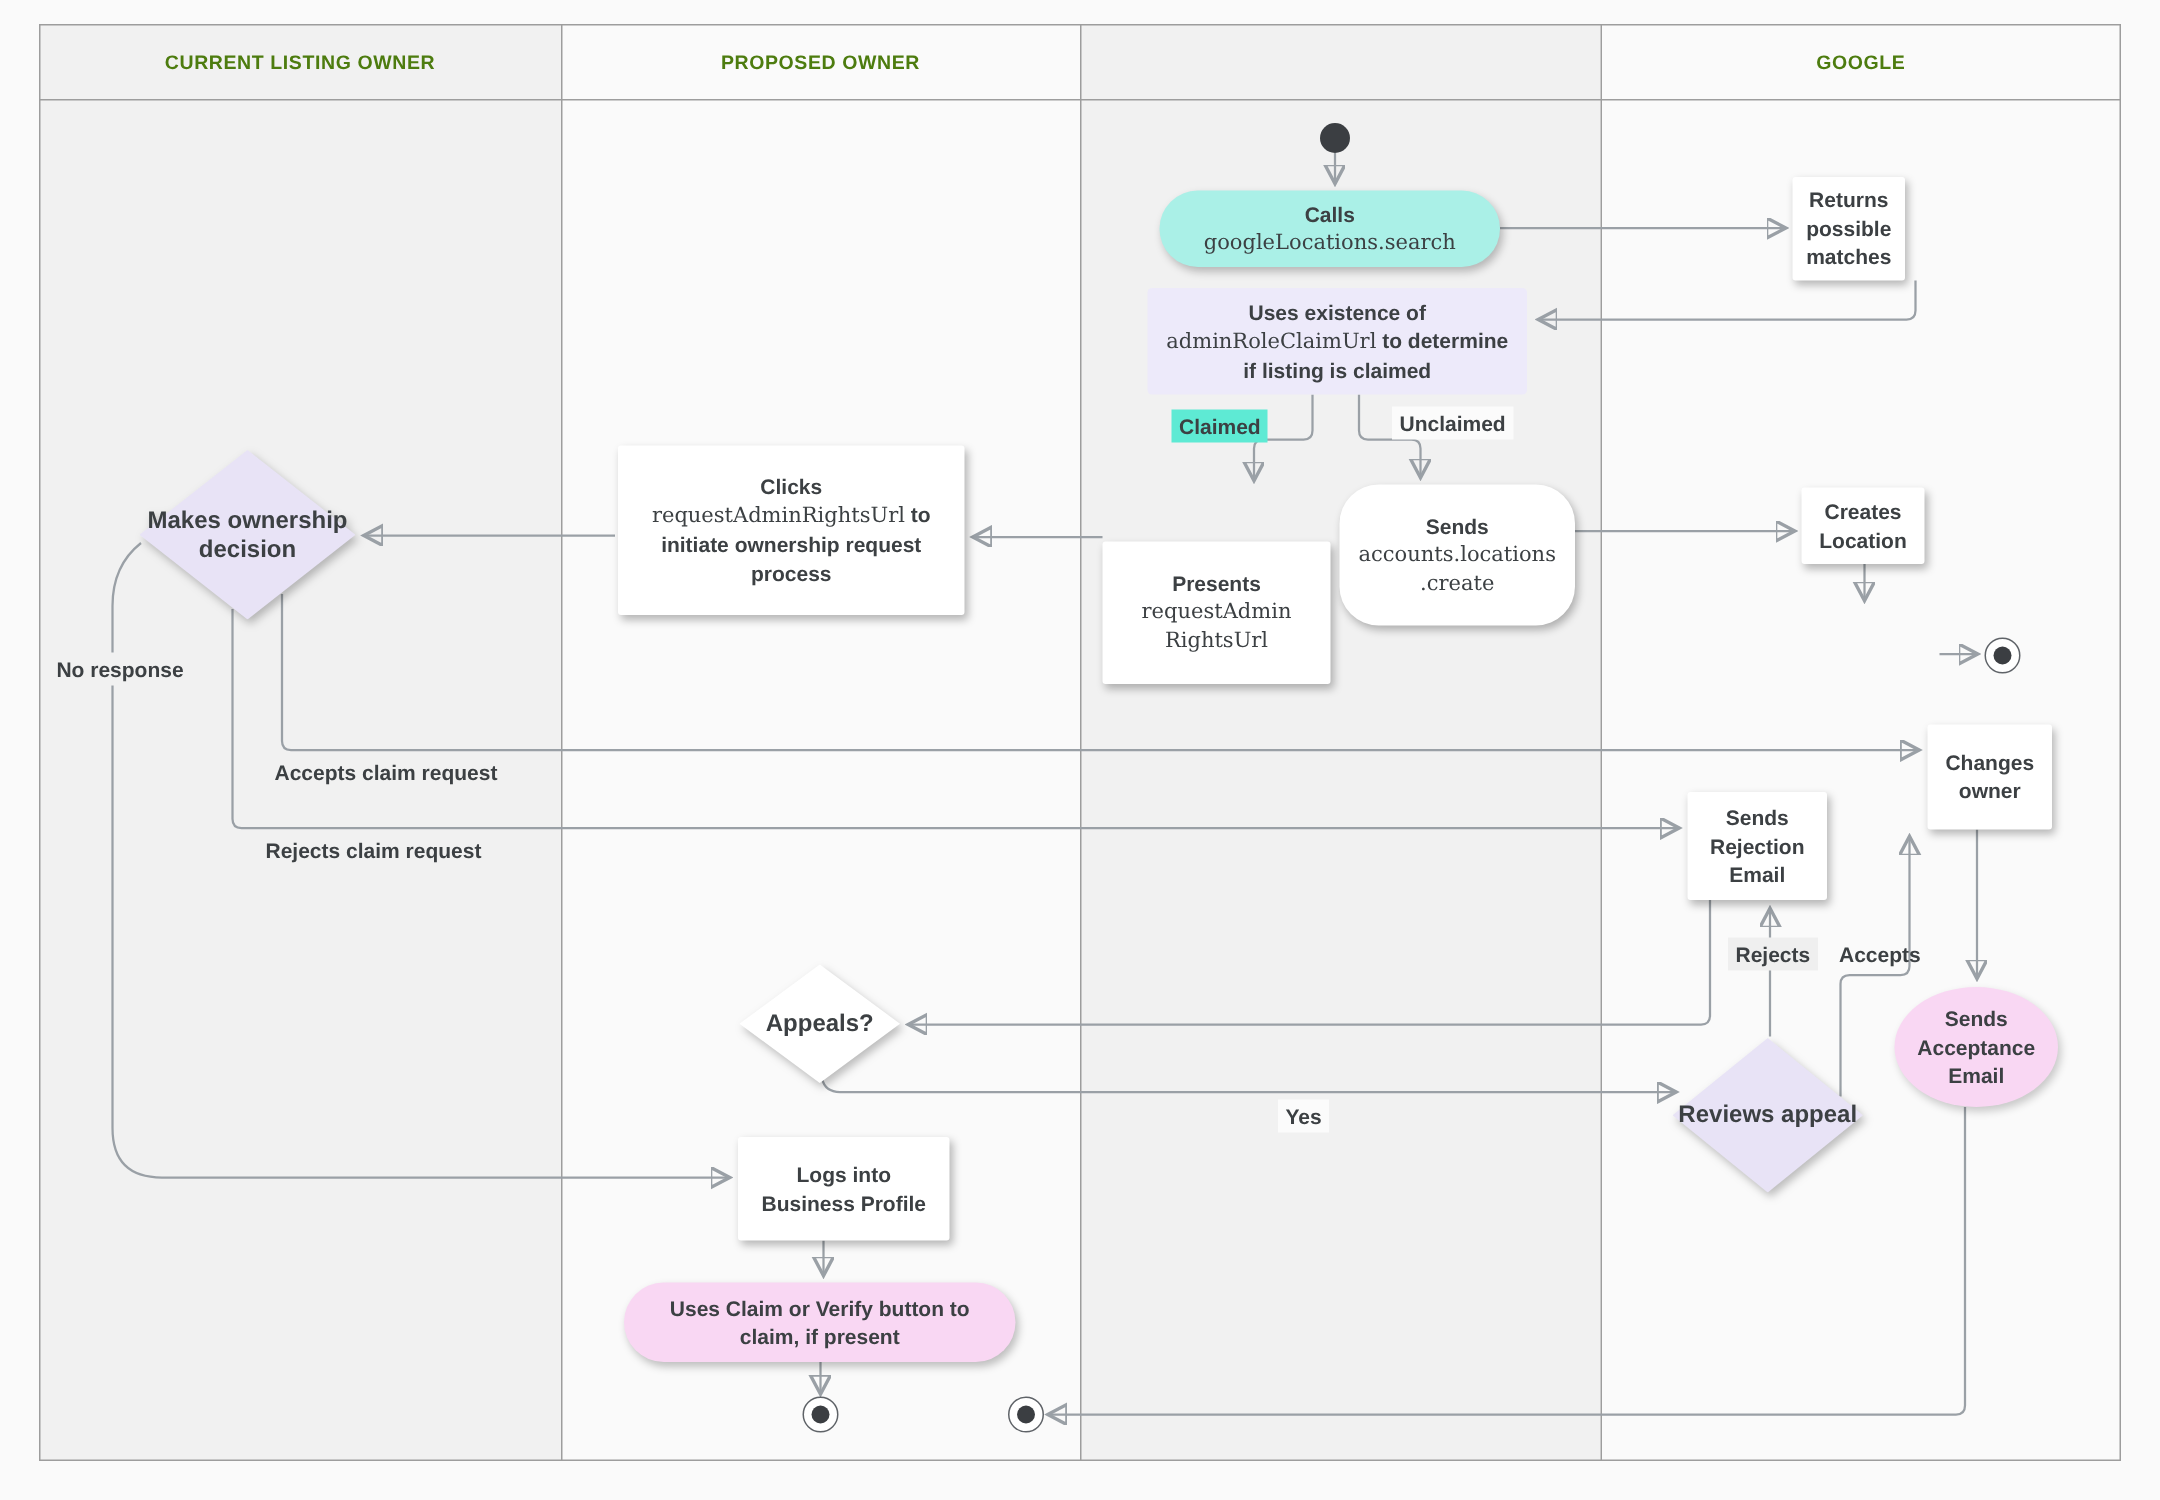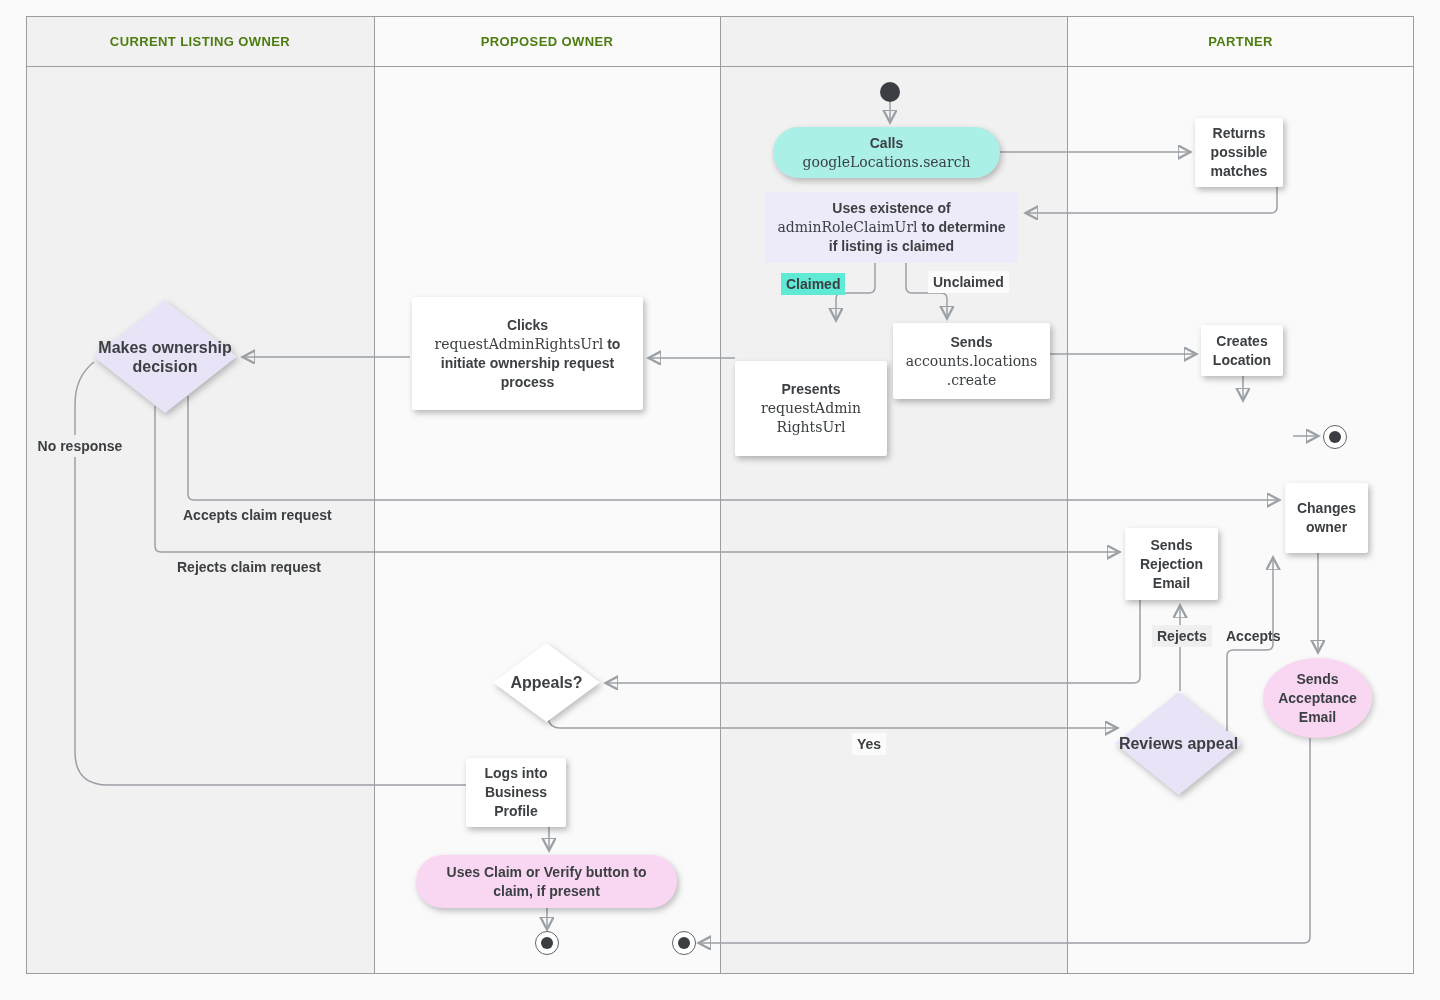--- a/index.html
+++ b/index.html
@@ -53,21 +53,21 @@
   <div class="hdr-sep"></div>
   <div class="frame"></div>
 
   <div class="lane-title" style="left:26px;width:348px;">
       <span>CURRENT LISTING OWNER</span>
     </div>
   <div class="lane-title" style="left:374px;width:346px;">
       <span>PROPOSED OWNER</span>
     </div>
   <div class="lane-title" style="left:1067px;width:347px;">
-      <span>PARTNER</span>
+      <span>GOOGLE</span>
     </div>
 
   <svg class="wires" width="1440" height="1000">
     <defs>
       <marker id="arw" markerWidth="10" markerHeight="10" refX="7.5" refY="4.5" orient="auto">
         <path d="M0,0 L8.5,4.5 L0,9 z" fill="#7d8288" stroke="none"></path>
       </marker>
     </defs>
     <path d="M 890 102 L 890 121" marker-end="url(#arw)"></path>
     <path d="M 1000 152 L 1189 152" marker-end="url(#arw)"></path>
@@ -112,29 +112,29 @@
   <div class="node lav" style="left:765px;top:192px;width:253px;height:71px;padding:4px 10px;">
     <div><span class="bi">Uses existence of</span> <span class="codei">adminRoleClaimUrl</span> <span class="bi">to determine if listing is claimed</span></div>
   </div>
   <div class="node box" style="left:735px;top:325px;width:152px;height:95px;margin-top:36px;">
     <div>
         <span class="b">Presents</span>
         <span class="code">requestAdmin</span>
         <span class="code">RightsUrl</span>
       </div>
   </div>
-  <div class="node box" style="left:893px;top:323px;width:157px;height:76px;">
+  <div class="node box" style="left:893px;top:323px;width:157px;height:94px;border-radius:26px;">
     <div>
         <span class="b">Sends</span>
         <span class="code">accounts.locations</span>
         <span class="code">.create</span>
       </div>
   </div>
 
-  <div class="node box" style="left:1195px;top:118px;width:88px;height:69px;">
+  <div class="node box" style="left:1195px;top:118px;width:75px;height:69px;">
     <span class="bi">Returns possible matches</span>
   </div>
   <div class="node box" style="left:1201px;top:325px;width:82px;height:51px;align-items:center;">
     <span class="bi">Creates Location</span>
   </div>
   <div class="node box" style="left:1285px;top:483px;width:83px;height:70px;">
     <span class="bi">Changes owner</span>
   </div>
   <div class="node box" style="left:1125px;top:528px;width:93px;height:72px;">
     <span class="bi">Sends Rejection Email</span>
@@ -151,21 +151,21 @@
 
   <div class="node box" style="left:412px;top:297px;width:231px;height:113px;">
     <div><span class="bi b">Clicks</span><span class="codei">requestAdminRightsUrl</span> <span class="bi">to initiate ownership request process</span></div>
   </div>
   <div class="diamond" style="left:493px;top:643px;width:107px;height:79px;">
     <div class="dshape whited"></div>
     <div class="dtext">
         <span>Appeals?</span>
       </div>
   </div>
-  <div class="node box" style="left:466px;top:758px;width:100px;height:69px;">
+  <div class="node box" style="left:492px;top:758px;width:141px;height:69px;">
     <span class="bi">Logs into Business Profile</span>
   </div>
   <div class="node pill pink" style="left:416px;top:855px;width:261px;height:53px;">
     <span class="bi">Uses Claim or Verify button to claim, if present</span>
   </div>
 
   <div class="diamond" style="left:93px;top:300px;width:144px;height:113px;">
     <div class="dshape lavd"></div>
     <div class="dtext">
         <span>Makes ownership decision</span>

